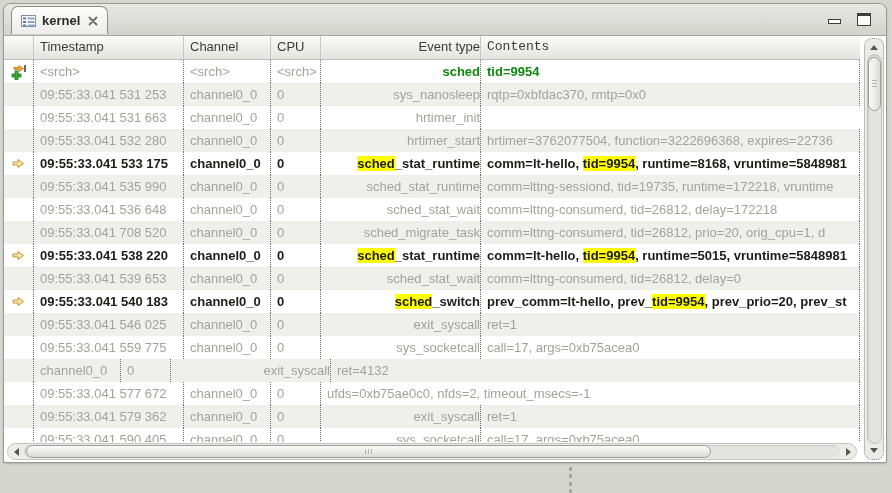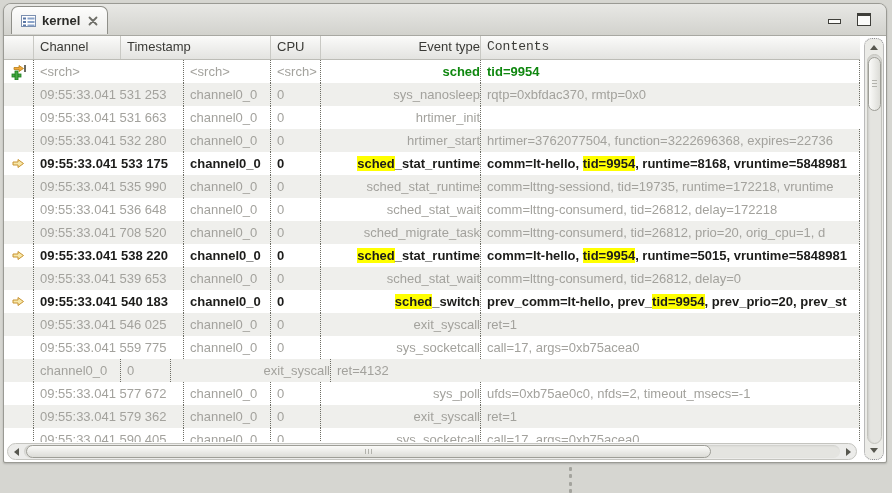--- a/index.html
+++ b/index.html
@@ -120,22 +120,22 @@
       <span class="ctrl-btn">
           <span class="ico-max"></span>
         </span>
     </div>
   </div>
 
   <div class="table-wrap">
 
     <div class="thead">
       <div class="th c-gutter"></div>
+      <div class="th c-ts">Timestamp</div>
       <div class="th c-ch">Channel</div>
-      <div class="th c-ts">Timestamp</div>
       <div class="th c-cpu">CPU</div>
       <div class="th c-ev">Event type</div>
       <div class="th c-ct" style="border-right:none;font-family:Liberation Mono, monospace;">Contents</div>
     </div>
 
     <div class="rows-viewport">
       <div class="row filter-row">
         <div class="cell c-gutter">
           <svg width="16" height="16" viewBox="0 0 16 16">
             <rect x="13" y="1" width="2" height="7" fill="#6b6b62"></rect>
@@ -285,21 +285,20 @@
     <div class="cell c-ev"><span>exit_syscall</span></div>
     <div class="cell c-ct"><span>ret=4132</span></div>
   </div>
           <div class="row">
     <div class="cell c-gutter">
       
     </div>
     <div class="cell c-ts">09:55:33.041 577 672</div>
     <div class="cell c-ch">channel0_0</div>
     <div class="cell c-cpu">0</div>
-    <div class="cell c-ev"><span>sys_poll</span></div>
     <div class="cell c-ct"><span>ufds=0xb75ae0c0, nfds=2, timeout_msecs=-1</span></div>
   </div>
           <div class="row">
     <div class="cell c-gutter">
       
     </div>
     <div class="cell c-ts">09:55:33.041 579 362</div>
     <div class="cell c-ch">channel0_0</div>
     <div class="cell c-cpu">0</div>
     <div class="cell c-ev"><span>exit_syscall</span></div>

